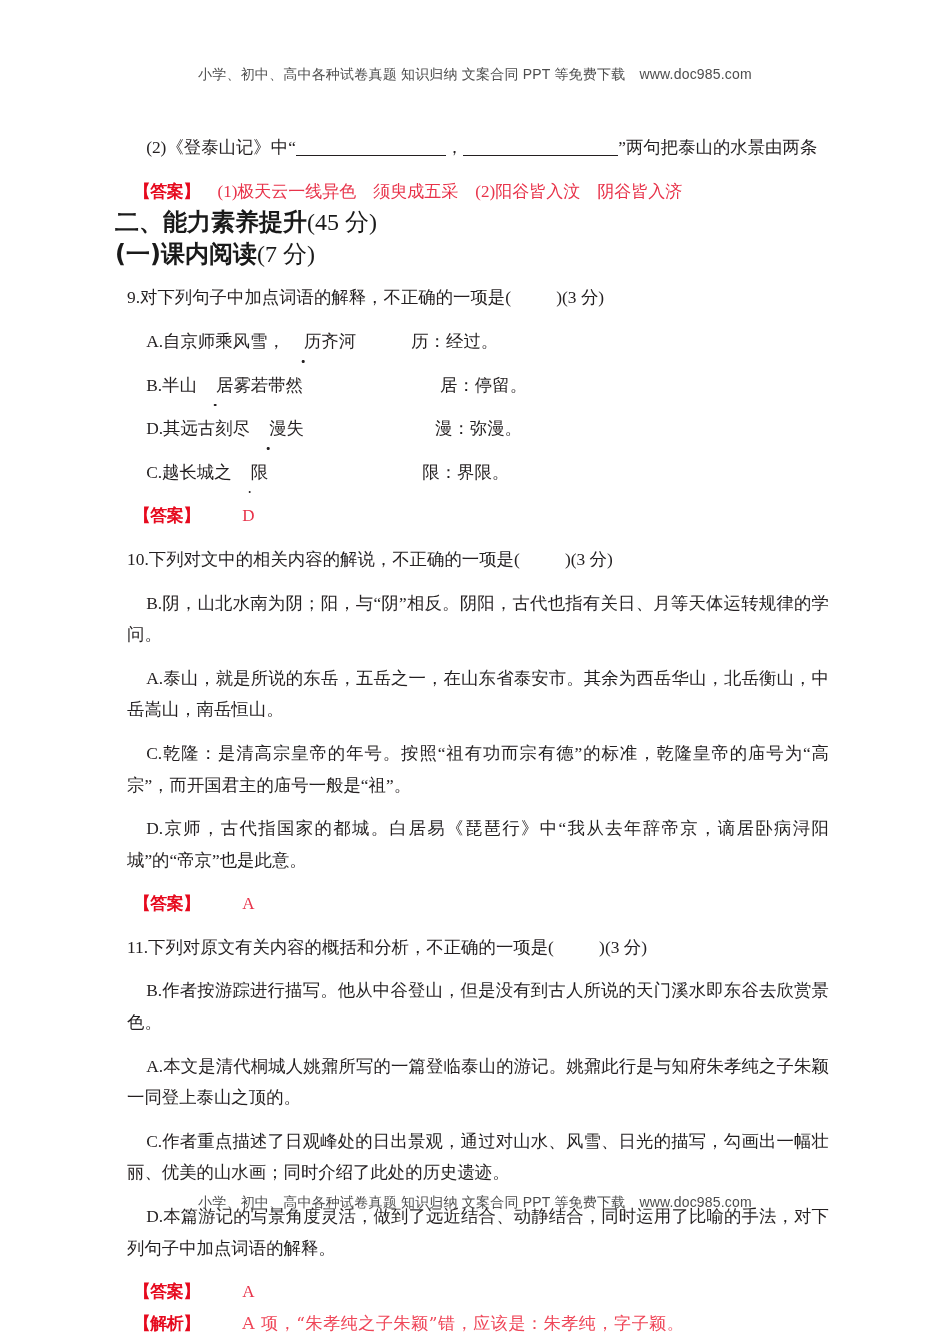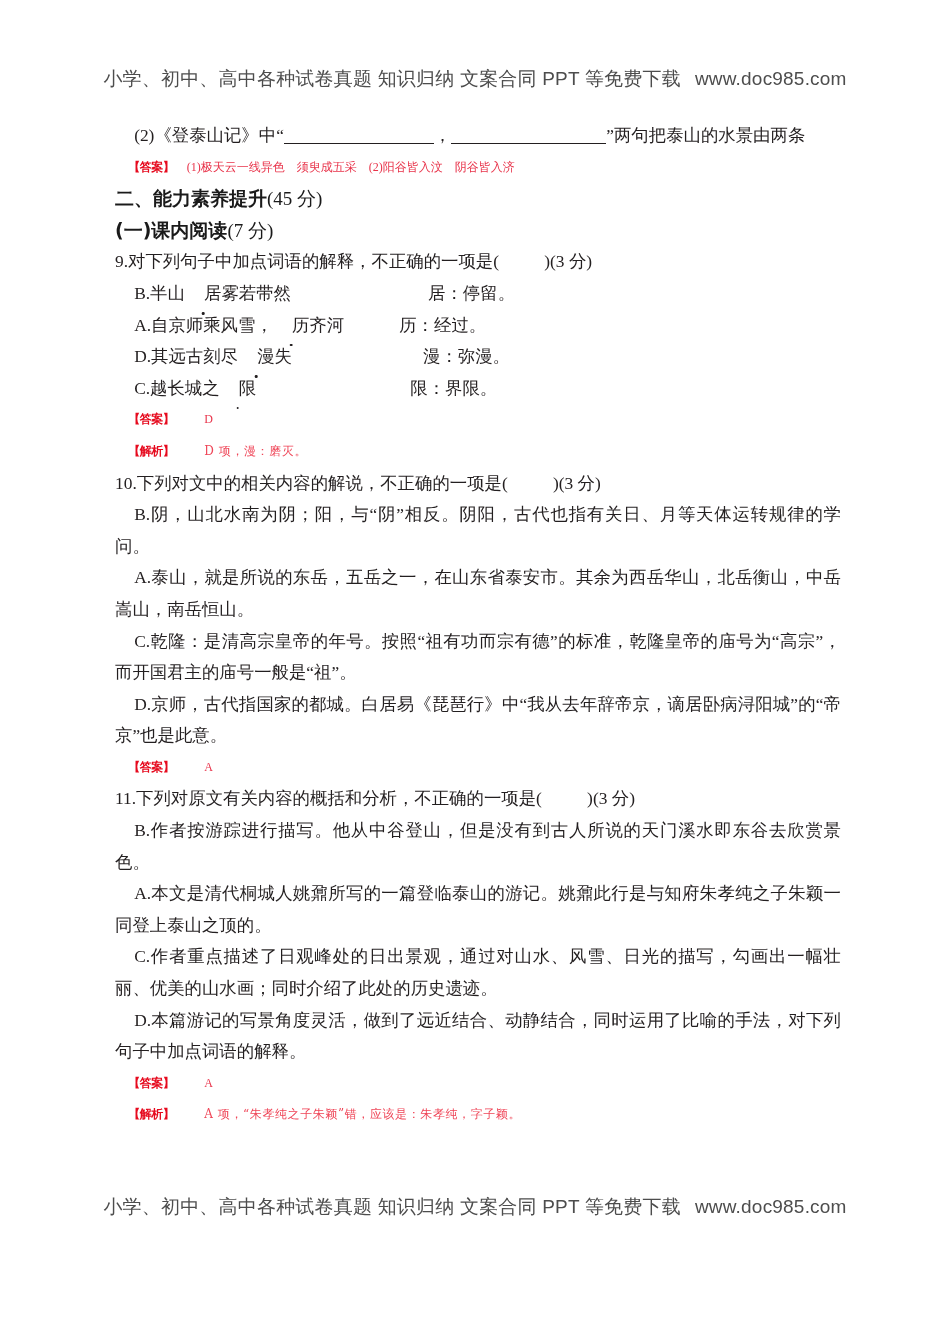--- a/index.html
+++ b/index.html
@@ -20,21 +20,21 @@
     inset: 0;
   }
 
   
   .watermark {
     position: absolute;
     left: 0;
     width: 950px;
     text-align: center;
     font-family: "Liberation Sans", "DejaVu Sans", sans-serif;
-    font-size: 19px;
+    font-size: 14px;
     color: #4d4d4d;
     letter-spacing: 0.2px;
     white-space: nowrap;
   }
   .watermark .wm-url {
     margin-left: 14px;
     font-family: "Liberation Sans", "DejaVu Sans", sans-serif;
   }
   #wm-header { top: 66px; }
   #wm-footer { top: 1194px; }
@@ -43,43 +43,43 @@
   .body-area {
     position: absolute;
     left: 115px;
     top: 120px;
     width: 726px;
   }
 
   .p {
     font-size: 17.4px;
     line-height: 31.6px;
-    margin: 0;
+    margin: 12px;
     text-align: justify;
     text-justify: inter-ideograph;
     color: #231f20;
   }
   .p.indent-sm { text-indent: 1.1em; }
 
   .bold-head {
     font-family: "DejaVu Sans", "Liberation Sans", sans-serif;
     font-weight: bold;
-    font-size: 19px;
+    font-size: 24px;
     line-height: 31.6px;
     margin: 0;
     color: #1a1a1a;
   }
   .bold-head .light {
     font-family: "Liberation Serif", "DejaVu Serif", serif;
     font-weight: normal;
   }
 
   
   .ans-row {
-    font-size: 12px;
+    font-size: 17px;
     line-height: 31.6px;
     margin: 0;
     color: #e60a1e;
     text-indent: 1.1em;
     white-space: nowrap;
   }
   .ans-label {
     font-family: "DejaVu Sans", "Liberation Sans", sans-serif;
     font-weight: bold;
     color: #e60a1e;
@@ -156,31 +156,30 @@
 
     <p class="ans-row"><span class="ans-label">【答案】</span><span class="ans-text plain">(1)极天云一线异色　须臾成五采　(2)阳谷皆入汶　阴谷皆入济</span></p>
 
     <p class="bold-head"><span>二、能力素养提升</span><span class="light">(45 分)</span></p>
 
     <p class="bold-head"><span>(一)课内阅读</span><span class="light">(7 分)</span></p>
 
 
     <p class="p"><span>9.对下列句子中加点词语的解释，不正确的一项是(</span><span class="choice-gap"></span><span>)(3 分)</span></p>
 
+    <p class="p indent-sm opt-line"><span>A.</span><span>自京师乘风雪，</span><span class="dot">历</span><span>齐河</span><span class="gloss pad-a">历：经过。</span></p>
+
     <p class="p indent-sm opt-line"><span>B.</span><span>半山</span><span class="dot">居</span><span>雾若带然</span><span class="gloss pad-b">居：停留。</span></p>
 
-    <p class="p indent-sm opt-line"><span>A.</span><span>自京师乘风雪，</span><span class="dot">历</span><span>齐河</span><span class="gloss pad-a">历：经过。</span></p>
-
     <p class="p indent-sm opt-line"><span>D.</span><span>其远古刻尽</span><span class="dot">漫</span><span>失</span><span class="gloss pad-d">漫：弥漫。</span></p>
 
     <p class="p indent-sm opt-line"><span>C.</span><span>越长城之</span><span class="dot">限</span><span></span><span class="gloss pad-c">限：界限。</span></p>
 
     <p class="ans-row"><span class="ans-label">【答案】</span><span class="ans-gap"></span><span class="ans-text plain">D</span></p>
 
-    <p class="ans-row"><span class="ans-label">【解析】</span><span class="ans-gap"></span><span class="ans-text kai">D 项，漫：磨灭。</span></p>
 
     <p class="p"><span>10.下列对文中的相关内容的解说，不正确的一项是(</span><span class="choice-gap"></span><span>)(3 分)</span></p>
 
     <p class="p indent-sm">B.阴，山北水南为阴；阳，与“阴”相反。阴阳，古代也指有关日、月等天体运转规律的学问。</p>
     <p class="p indent-sm">A.泰山，就是所说的东岳，五岳之一，在山东省泰安市。其余为西岳华山，北岳衡山，中岳嵩山，南岳恒山。</p>
     <p class="p indent-sm">C.乾隆：是清高宗皇帝的年号。按照“祖有功而宗有德”的标准，乾隆皇帝的庙号为“高宗”，而开国君主的庙号一般是“祖”。</p>
     <p class="p indent-sm">D.京师，古代指国家的都城。白居易《琵琶行》中“我从去年辞帝京，谪居卧病浔阳城”的“帝京”也是此意。</p>
 
     <p class="ans-row"><span class="ans-label">【答案】</span><span class="ans-gap"></span><span class="ans-text plain">A</span></p>
 

